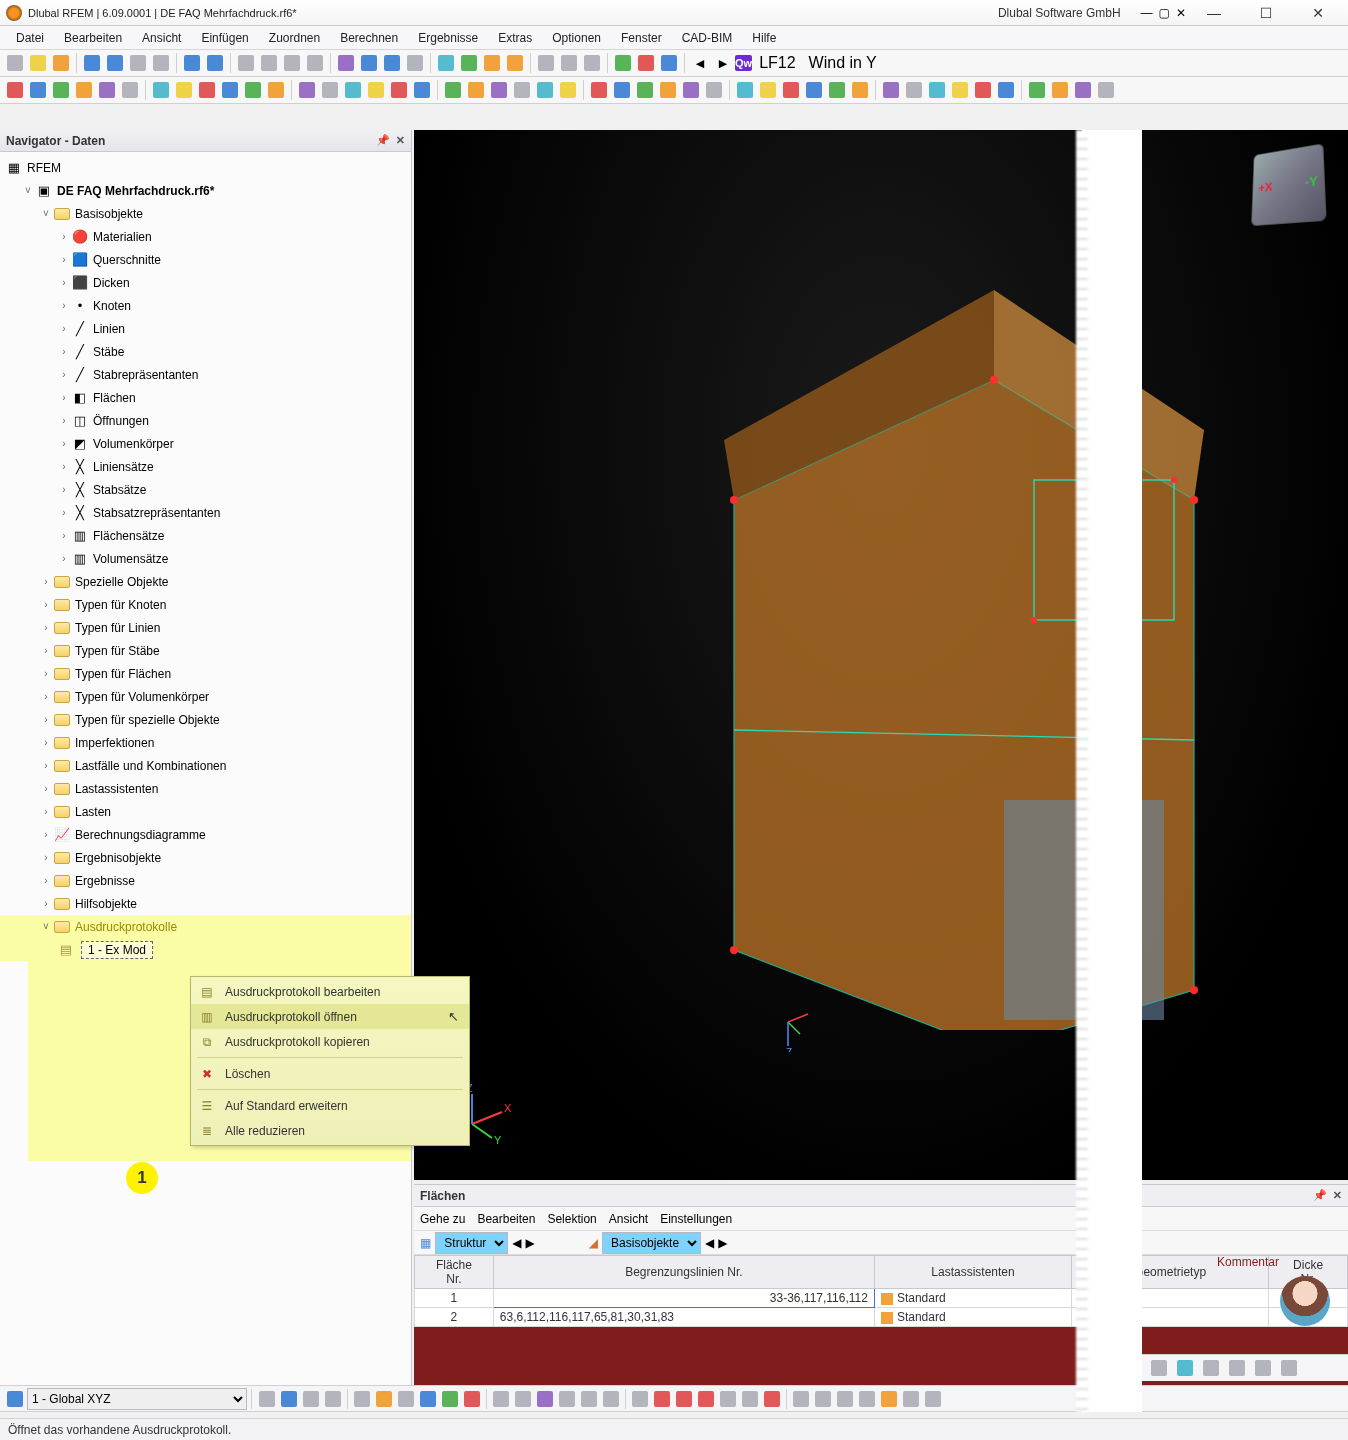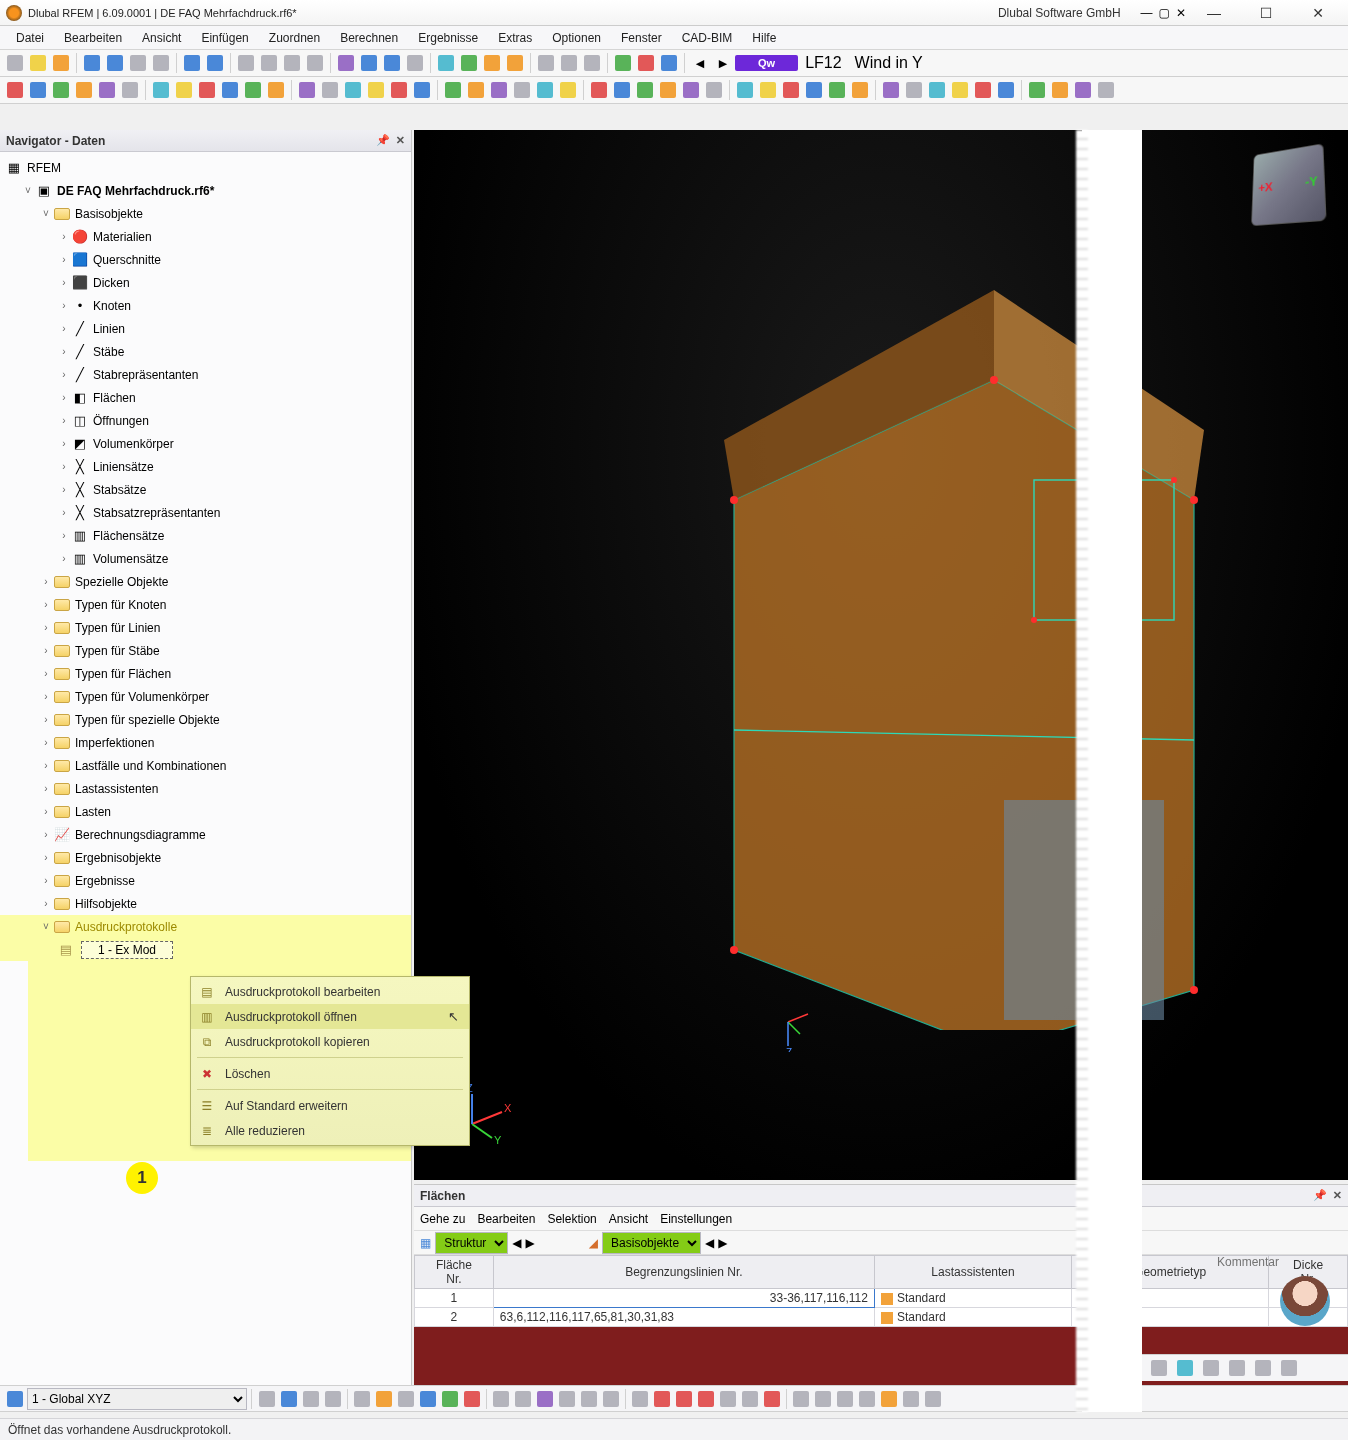--- a/index.html
+++ b/index.html
@@ -19,21 +19,21 @@
     .menu-bar { height: 24px; background: #f7f7f9; border-bottom: 1px solid #d5d5d5; display: flex; align-items: center; padding-left: 6px; gap: 0; }
     .menu-bar span { padding: 3px 10px; font-size: 12px; color: #222; cursor: pointer; }
 
     
     .toolbar-strip { height: 27px; background: #f7f7f7; border-bottom: 1px solid #d0d0d0; display: flex; align-items: center; padding: 0 4px; gap: 1px; overflow: hidden; }
     .tb-btn { width: 22px; height: 22px; border-radius: 2px; display: inline-flex; align-items: center; justify-content: center; cursor: pointer; position: relative; }
     .tb-sep { width: 1px; height: 20px; background: #d0d0d0; margin: 0 3px; }
     .tb-icon { width: 16px; height: 16px; border-radius: 2px; }
 
     
-    .qw-box { background: #6d28d9; color: #fff; padding: 2px 23px; border-radius: 2px; font-size: 11px; font-weight: bold; }
+    .qw-box { background: #6d28d9; color: #fff; padding: 2px 0; border-radius: 2px; font-size: 11px; font-weight: bold; }
     .lf-box { font-size: 16px; margin: 0 6px; }
 
     
     .work-area { position: absolute; top: 130px; bottom: 28px; left: 0; right: 0; }
 
     
     .navigator { position: absolute; left: 0; top: 0; width: 412px; bottom: 0; background: #fbfbfc; border-right: 1px solid #c7c7c7; display: flex; flex-direction: column; }
     .panel-header { height: 22px; background: linear-gradient(#f0f0f4,#e4e4ea); border-bottom: 1px solid #c9c9d0; display: flex; align-items: center; padding: 0 6px; font-weight: bold; font-size: 12px; color: #333; }
     .panel-header .hdr-text { flex: 1; }
     .panel-header .hdr-ctrl { cursor: pointer; margin-left: 6px; color: #555; font-size: 11px; }
@@ -41,40 +41,40 @@
     .tree-item { display: flex; align-items: center; height: 23px; padding-left: 6px; cursor: pointer; white-space: nowrap; }
     .exp { width: 12px; text-align: center; color: #666; font-size: 10px; display: inline-block; margin-right: 2px; }
     .folder-icon { width: 16px; height: 12px; background: linear-gradient(#ffe9a8,#f5d267); border: 1px solid #caa545; border-radius: 2px; margin-right: 5px; display: inline-block; }
     .leaf-icon { width: 16px; height: 16px; margin-right: 5px; display: inline-flex; align-items: center; justify-content: center; font-size: 13px; }
     .ind-0 { padding-left: 6px; } .ind-1 { padding-left: 22px; } .ind-2 { padding-left: 40px; } .ind-3 { padding-left: 58px; }
     .context-menu { position: absolute; left: 190px; top: 846px; width: 280px; background: linear-gradient(#f5f7c0,#eef0b8); border: 1px solid #b5b76a; box-shadow: 2px 2px 4px rgba(0,0,0,.18); z-index: 20; padding: 2px 0; }
     .ctx-item { display: flex; align-items: center; height: 25px; padding: 0 10px 0 6px; font-size: 12px; color: #333; cursor: pointer; }
     .ctx-item .ctx-icon { width: 20px; height: 18px; display: inline-flex; align-items: center; justify-content: center; margin-right: 8px; color: #8c8028; }
     .ctx-item.hover { background: #e4e795; }
     .ctx-sep { height: 1px; background: #cfd18d; margin: 3px 6px; }
-    .sel-box { display:inline-block; padding: 1px 16px; border: 1px dashed #666; background: #fdfed8; margin-left:2px; }
+    .sel-box { display:inline-block; padding: 1px 6px; border: 1px dashed #666; background: #fdfed8; margin-left:2px; }
     .circle-num { position: absolute; width: 32px; height: 32px; background: #fff200; border-radius: 50%; display: flex; align-items: center; justify-content: center; font-size: 17px; font-weight: 600; color: #333; }
 
     
     .viewport { position: absolute; left: 414px; right: 0; top: 0; height: 1050px; background: radial-gradient(ellipse at 50% 30%, #1a1a1a 0%, #000 75%); overflow: hidden; }
     .nav-cube { position: absolute; right: 22px; top: 16px; width: 78px; height: 78px; background: linear-gradient(135deg,#9aa 0%,#778 50%,#556 100%); border-radius: 6px; transform: perspective(300px) rotateX(18deg) rotateY(-22deg); border: 1px solid #555; }
     .nav-cube::before, .nav-cube::after { content: ""; position: absolute; }
     .axis-label { position: absolute; font-size: 13px; font-weight: bold; }
     .building { position: absolute; left: 280px; top: 140px; width: 520px; height: 760px; }
 
     
     .torn-gap { position: absolute; left: 1082px; top: 0; width: 60px; bottom: 0; background: #fff; z-index: 5; }
     .torn-gap::before { content: ""; position: absolute; left: -6px; top: 0; bottom: 0; width: 12px; background: repeating-linear-gradient(180deg,#fff 0 8px,#ddd 8px 10px); filter: blur(1px); }
 
     
     .table-panel { position: absolute; left: 414px; right: 0; top: 1054px; bottom: 0; background: #f7f7f7; border-top: 1px solid #c7c7c7; display: flex; flex-direction: column; }
     .table-panel .panel-header { background: #efeff3; }
     .table-toolbar { height: 24px; background: #f7f7f7; border-bottom: 1px solid #ddd; display: flex; align-items: center; padding: 0 6px; gap: 12px; }
     .combo { display: flex; align-items: center; gap: 4px; }
-    .combo select { font-size: 12px; height: 22px; border: 1px solid #b8b8c2; background: #84cc16; padding: 0 4px; }
+    .combo select { font-size: 12px; height: 22px; border: 1px solid #b8b8c2; background: #7dd3fc; padding: 0 4px; }
     .table-wrap { flex: 1; overflow: auto; background: #7f1d1d; }
     table.grid { border-collapse: collapse; width: 100%; font-size: 12px; }
     table.grid th { background: #eeeef2; border: 1px solid #c7c7ce; padding: 2px 6px; font-weight: normal; color: #333; text-align: center; }
     table.grid td { border: 1px solid #d7d7dd; padding: 2px 6px; color: #333; text-align: center; background: #fff; }
     table.grid td.edit { background: #fff; border: 1px solid #3a78cc; text-align: left; }
     .color-sq { display: inline-block; width: 12px; height: 12px; vertical-align: middle; margin-right: 4px; }
     .tabs-row { height: 24px; border-top: 1px solid #ccc; background: #ececf0; display: flex; align-items: center; padding: 0 6px; gap: 4px; font-size: 12px; }
     .tab { padding: 2px 10px; border: 1px solid #c0c0c6; background: #f6f6f8; cursor: pointer; border-bottom: none; }
     .record-nav { display: flex; align-items: center; gap: 4px; font-size: 11px; margin-right: 10px; }
     .record-nav span { cursor: pointer; }
@@ -88,21 +88,21 @@
 
     
     .avatar { position: absolute; right: 18px; bottom: 86px; width: 50px; height: 50px; border-radius: 50%; background: radial-gradient(circle at 50% 35%, #f6d6c5 30%, #7a4839 31% 55%, #5aa6c9 56% 100%); z-index: 30; }
 
     
     .c-blue { background:#4a88d8; } .c-green { background:#59b359; } .c-orange { background:#f2a23a; }
     .c-red { background:#e25858; } .c-purple { background:#9a6fc6; } .c-grey { background:#b4b4bc; }
     .c-yellow { background:#f0d24a; } .c-cyan { background:#55bcd0; }
 
     
-    .kommentar { position: absolute; right: 0; top: 1125px; width: 200px; height: 22px; text-align: center; font-size: 12px; color: #737373; z-index: 8; }
+    .kommentar { position: absolute; right: 0; top: 1125px; width: 200px; height: 22px; text-align: center; font-size: 12px; color: #7f1d1d; z-index: 8; }
     .side-right-toolbar { position: absolute; right: 0; top: 1354px; height: 27px; width: 206px; display:flex; align-items:center; gap:4px; padding:0 6px; background:#f5f5f7; border-top:1px solid #d0d0d0; z-index:8;}
   </style>
 </head>
 <body>
 
 <div class="title-bar">
   <div class="app-icon"></div>
   <div class="title-text">Dlubal RFEM | 6.09.0001 | DE FAQ Mehrfachdruck.rf6*</div>
   <div class="comp">Dlubal Software GmbH</div>
   <div class="miniwin">

